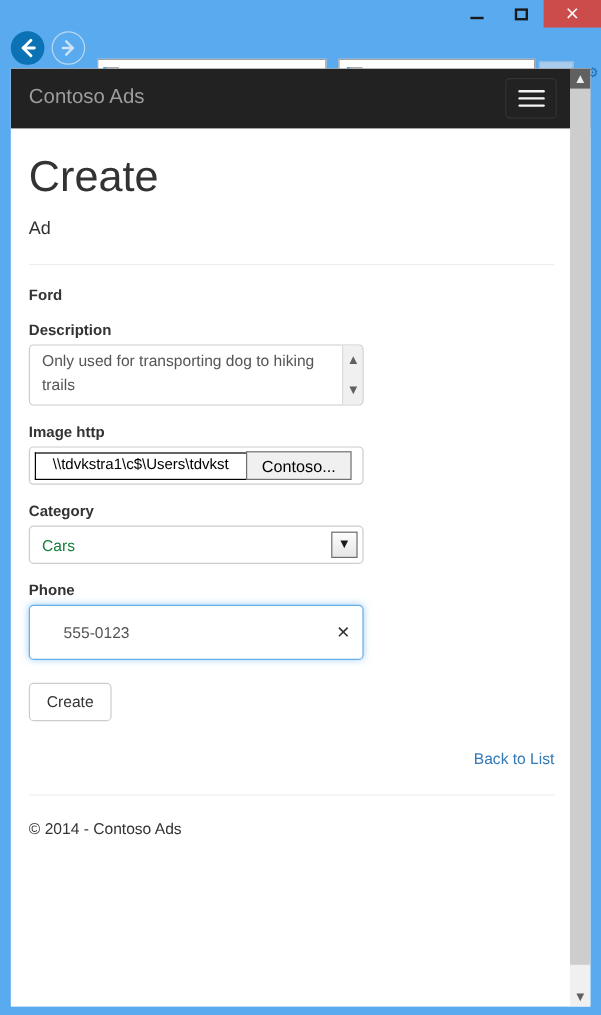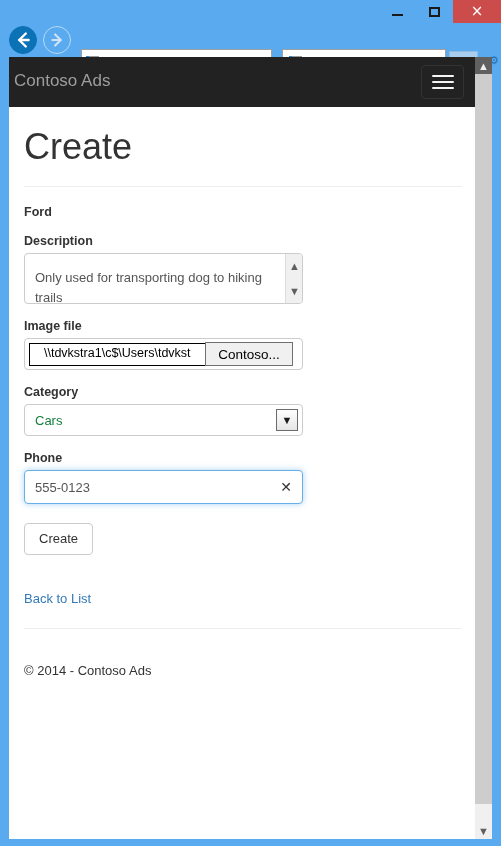--- a/index.html
+++ b/index.html
@@ -130,21 +130,21 @@
     overflow: hidden;
   }
 
   
   .navbar {
     position: absolute; left: 0; top: 0;
     width: 483px; height: 50px;
     background: #222222;
   }
   .navbar-brand {
-    position: absolute; left: 5px; top: 13px;
+    position: absolute; left: 15px; top: 13px;
     font-size: 17px; color: #9d9d9d; line-height: 22px;
   }
   .navbar-toggle {
     position: absolute; right: 28px; top: 8px;
     width: 43px; height: 34px;
     border: 1px solid #333333; border-radius: 4px;
     background: transparent;
     display: flex; flex-direction: column;
     align-items: center; justify-content: center;
   }
@@ -191,21 +191,21 @@
   }
 
   
   .textarea-wrap {
     position: relative;
     width: 279px; height: 51px;
     border: 1px solid #cccccc; border-radius: 4px;
     background: #fff; overflow: hidden;
   }
   .textarea-text {
-    position: absolute; left: 10px; top: 14px;
+    position: absolute; left: 10px; top: 3px;
     width: 235px;
     font-size: 13px; color: #555; line-height: 20px;
   }
   .ta-scroll {
     position: absolute; right: 0; top: 0;
     width: 17px; height: 49px;
     background: #f0f0f0; border-left: 1px solid #dcdcdc;
   }
   .ta-scroll .arrow {
     position: absolute; left: 0; width: 17px; height: 24px;
@@ -259,53 +259,53 @@
     width: 22px; height: 22px;
     border: 1px solid #6b6b6b;
     background: linear-gradient(#fdfdfd, #e6e6e6);
     display:flex; align-items:center; justify-content:center;
     font-size: 11px; color: #1a1a1a;
   }
 
   
   .phone-wrap {
     position: relative;
-    width: 279px; height: 34px;
+    width: 279px; height: 46px;
     border: 1px solid #66afe9; border-radius: 4px;
     background: #fff;
     box-shadow: 0 0 6px rgba(102,175,233,.55);
     display: flex; align-items: center;
-    padding: 0 10px;
+    padding: 0 28px;
   }
   .phone-value { font-size: 13px; color: #555; }
   .phone-clear {
     position: absolute; right: 10px; top: 50%;
     transform: translateY(-50%);
     font-size: 14px; color: #333;
     line-height: 1;
   }
 
   .btn-create {
     margin-top: 19px;
     display: inline-block;
     padding: 6px 14px;
     font-size: 13px; color: #333;
     background: #ffffff;
     border: 1px solid #cccccc; border-radius: 4px;
     line-height: 18px;
   }
   .back-link {
-    display: block; margin-top: 36px;
-    font-size: 13px; color: #337ab7; text-decoration: none;
+    display: block; margin-top: 24px;
+    font-size: 13px; color: #337ab7; text-decoration: none; text-align: right;
   }
   hr.footer-divider {
     margin: 22px 0 0 0; border: 0; border-top: 1px solid #eeeeee;
   }
   .footer-text {
-    margin-top: 34px;
+    margin-top: 20px;
     font-size: 13px; color: #333;
   }
 
   
   .page-scrollbar {
     position: absolute; right: 0; top: 0;
     width: 17px; height: 782px;
     background: #f0f0f0;
   }
   .sb-arrow {
@@ -403,20 +403,21 @@
       <div class="navbar-toggle">
         <span class="icon-bar"></span>
         <span class="icon-bar"></span>
         <span class="icon-bar"></span>
       </div>
     </div>
 
     <div class="container">
 
       <h1 class="page-title">Create</h1>
+      <h4 class="page-sub">Ad</h4>
       <hr class="divider">
 
       
       <div class="form-group first">
         <label class="ctl-label">Ford</label>
       </div>
 
       
 
       
@@ -426,21 +427,21 @@
           <div class="textarea-text">Only used for transporting dog to hiking trails</div>
           <div class="ta-scroll">
             <div class="arrow up">▲</div>
             <div class="arrow down">▼</div>
           </div>
         </div>
       </div>
 
       
       <div class="form-group">
-        <label class="ctl-label">Image file</label>
+        <label class="ctl-label">Image http</label>
         <div class="file-wrap">
           <div class="file-path">\\tdvkstra1\c$\Users\tdvkst</div>
           <div class="file-browse">Contoso...</div>
         </div>
       </div>
 
       
       <div class="form-group">
         <label class="ctl-label">Category</label>
         <div class="select-wrap">

